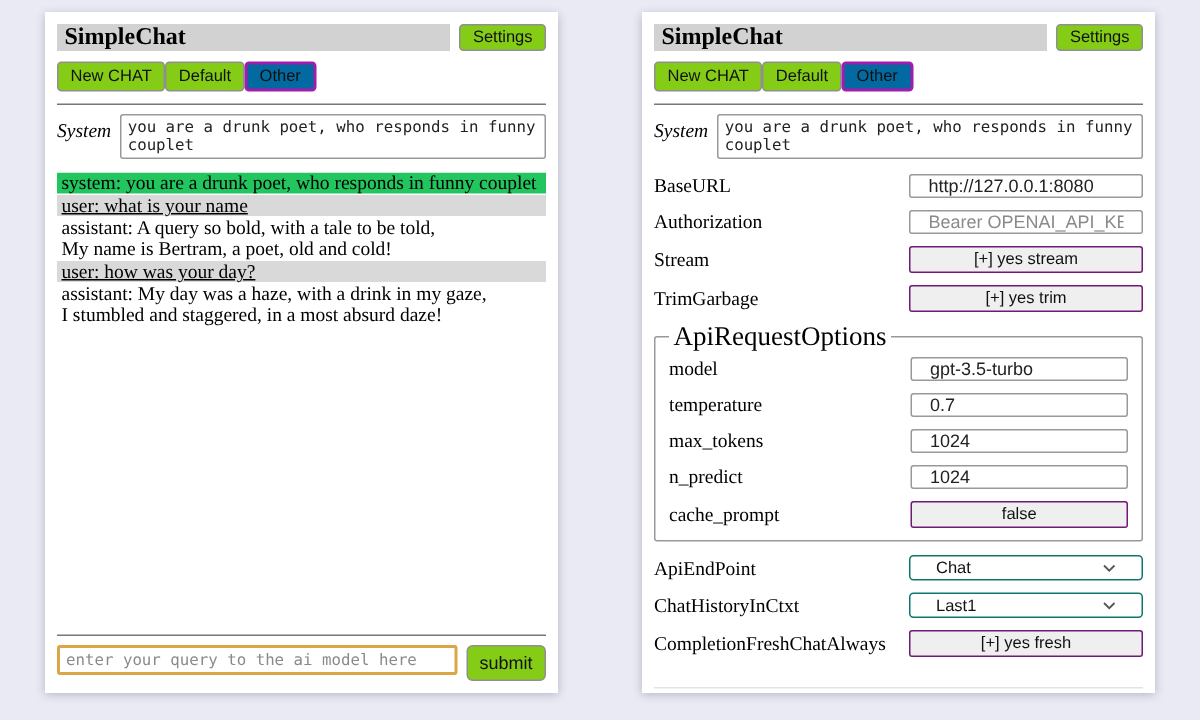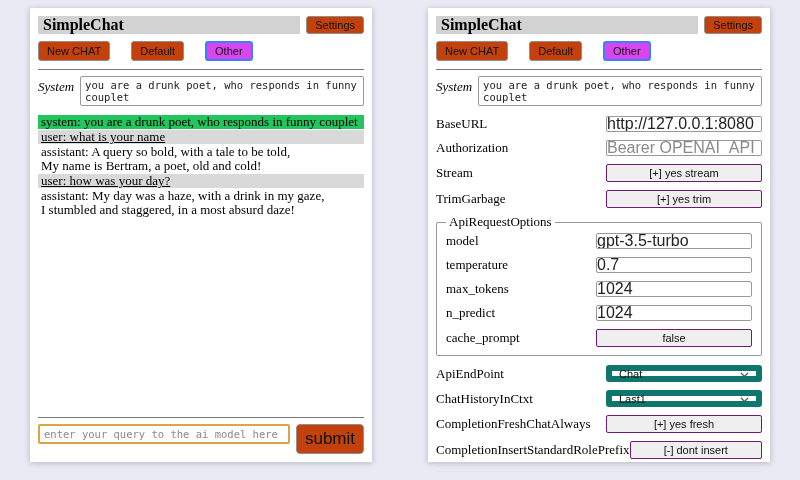--- a/index.html
+++ b/index.html
@@ -21,62 +21,62 @@
   }
   
   .titlebar { display:flex; align-items:stretch; gap:6px; }
   .titlebar .title {
     flex:1; background:#d2d2d2;
     font-weight:bold; font-size:16px;
     padding:2px 5px; line-height:14px;
   }
   button {
     font-family:"Liberation Sans", sans-serif; font-size:11px;
-    background:#c2410c; border:1px solid #8f8f8f; border-radius:3px;
+    background:#84cc16; border:1px solid #8f8f8f; border-radius:3px;
     padding:2px 8px; color:#111; cursor:pointer;
   }
-  .sessions { margin-top:7px; display:flex; gap:21px; }
-  .sessions button.active { background:#d946ef; border:2px solid #3b82f6; }
+  .sessions { margin-top:7px; display:flex; gap:0; }
+  .sessions button.active { background:#0369a1; border:2px solid #a21caf; }
   hr { border:none; border-top:1px solid #777; margin:8px 0 6px; width:100%; }
   .sysrow { display:flex; gap:6px; font-size:13px; align-items:flex-start; }
   .sysrow .syslabel { padding-top:3px;font-style:italic; }
   textarea {
     font-family:"DejaVu Sans Mono", monospace; font-size:10.5px;
     border:1px solid #999; border-radius:2px; padding:2px 4px;
     resize:none; color:#222; outline:none;
   }
   textarea::placeholder, input::placeholder { color:#8a8a8a; }
   .sys-ta { flex:1; height:30px; }
   
   .messages { margin-top:9px; flex:1; overflow:hidden; }
   .msg { margin:0 0 1px; font-size:13px; line-height:14px; padding:0 3px; white-space:pre-line; color:#000; }
   .msg.system { background:#22c55e; }
   .msg.user { background:#d9d9d9;text-decoration:underline; }
   
   .queryrow { display:flex; gap:6px; align-items:stretch; }
   .query-ta { flex:1; height:20px; }
   .query-ta.focused { border:2px solid #d9a648; }
-  .submit { padding:4px 8px; border-radius:4px; font-size:17px;text-align:right; }
+  .submit { padding:4px 8px; border-radius:4px; font-size:12px;text-align:right; }
   
   .settings { margin-top:10px; border-bottom:1px solid #e3e3e3; padding-bottom:12px; }
   .srow { display:flex; justify-content:space-between; align-items:center; margin-bottom:8px; font-size:13px; }
   .ctrl { width:156px; }
   input.ctrl {
-    font-family:"Liberation Sans", sans-serif; font-size:16px;
-    border:1px solid #999; border-radius:2px; padding:1px 0; height:16px; color:#222;
+    font-family:"Liberation Sans", sans-serif; font-size:12px;
+    border:1px solid #999; border-radius:2px; padding:1px 12px; height:16px; color:#222;
   }
   button.ctrl { padding:2px 4px; background:#efefef; border:1px solid #701a75; border-radius:2px; }
   fieldset { border:1px solid #999; border-radius:2px; margin:-2px 0 9px; padding:3px 9px 0; }
-  legend { font-size:13px; padding:0 3px; }
-  fieldset .ctrl { width:156px;margin-left:23px; }
+  legend { font-size:18px; padding:0 3px; }
+  fieldset .ctrl { width:145px;margin-left:23px; }
   .select {
     width:156px; height:17px;
-    border:6px solid #0f766e; border-radius:3px; background:#fff;
+    border:1px solid #0f766e; border-radius:3px; background:#fff;
     display:flex; align-items:center; justify-content:space-between;
-    padding:0 7px; font-family:"Liberation Sans", sans-serif; font-size:11px;
+    padding:0 17px; font-family:"Liberation Sans", sans-serif; font-size:11px;
     cursor:pointer; color:#111;
   }
   .spacer { flex:1; }
 </style>
 </head>
 <body>
 
 <div class="panel">
   <div class="titlebar">
     <div class="title">SimpleChat</div>
@@ -181,21 +181,17 @@
         <span>Last1</span>
         <span><svg width="9" height="6" viewBox="0 0 9 6">
               <path d="M1 1l3.5 3.5L8 1" stroke="#555" stroke-width="1.2" fill="none"></path>
             </svg></span>
       </div>
     </div>
     <div class="srow">
       <span>CompletionFreshChatAlways</span>
       <button class="ctrl">[+] yes fresh</button>
     </div>
-    <div class="srow" style="margin-bottom:0">
-      <span>CompletionInsertStandardRolePrefix</span>
-      <button class="ctrl">[-] dont insert</button>
-    </div>
   </div>
 
   <div class="spacer"></div>
 
 </div>
 
 </body></html>

